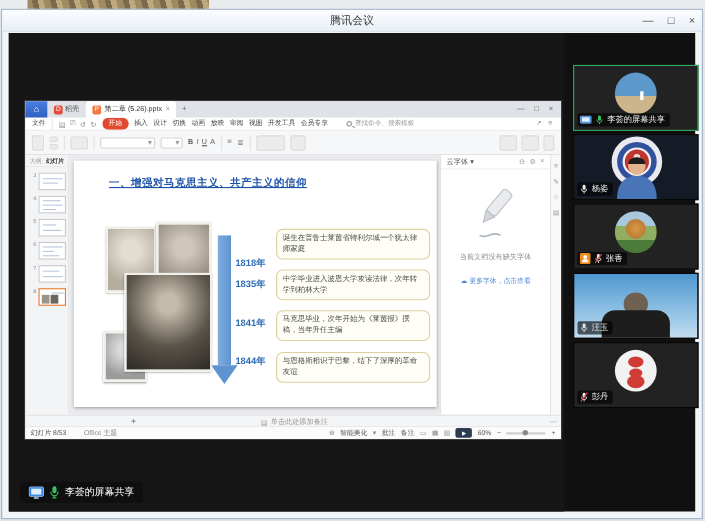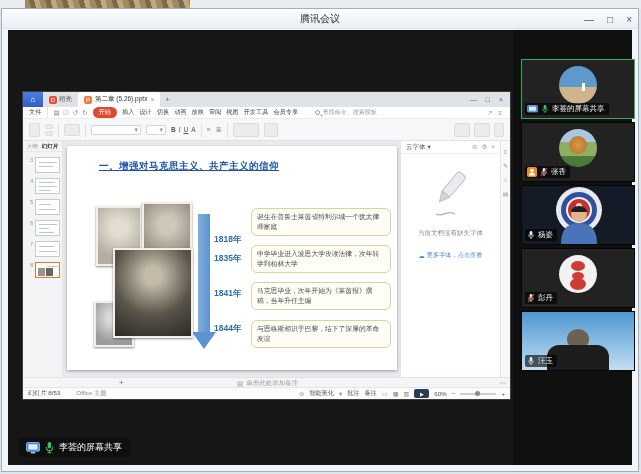--- a/index.html
+++ b/index.html
@@ -446,40 +446,20 @@
           <svg class="micsvg" width="8" height="10" viewBox="0 0 12 14">
             <rect x="4" y="1" width="4" height="7" rx="2" fill="#35c262"></rect>
             <path d="M2.5,6.5 a3.5,4 0 0 0 7,0" fill="none" stroke="#35c262" stroke-width="1.2"></path>
             <line x1="6" y1="10.5" x2="6" y2="13" stroke="#35c262" stroke-width="1.2"></line>
           </svg>
           <span class="nm">李荟的屏幕共享</span>
         </div>
       </div>
 
       <div class="tile">
-        <div class="avatar av-tree">
-            <i></i>
-          </div>
-        <div class="lab">
-          <svg class="micsvg" width="10" height="10" viewBox="0 0 12 12">
-            <rect width="12" height="12" rx="2" fill="#f08a1d"></rect>
-            <circle cx="6" cy="4.3" r="2.1" fill="#fff"></circle>
-            <path d="M2.4,10.2 C2.4,7.6 4,6.6 6,6.6 C8,6.6 9.6,7.6 9.6,10.2 Z" fill="#fff"></path>
-          </svg>
-          <svg class="micsvg" width="8" height="10" viewBox="0 0 12 14">
-            <rect x="4" y="1" width="4" height="7" rx="2" fill="#e8e8e8"></rect>
-            <path d="M2.5,6.5 a3.5,4 0 0 0 7,0" fill="none" stroke="#e8e8e8" stroke-width="1.2"></path>
-            <line x1="6" y1="10.5" x2="6" y2="13" stroke="#e8e8e8" stroke-width="1.2"></line>
-            <line x1="1.5" y1="13" x2="10.5" y2="1" stroke="#e84a3f" stroke-width="1.6"></line>
-          </svg>
-          <span class="nm">张香</span>
-        </div>
-      </div>
-
-      <div class="tile">
         <div class="cam-emblem">
           <svg width="114" height="58" viewBox="0 0 114 58">
             <circle cx="57" cy="24" r="23" fill="#e9e9ef"></circle>
             <circle cx="57" cy="24" r="18" fill="#31519e"></circle>
             <circle cx="57" cy="24" r="13" fill="#f2f2f2"></circle>
             <circle cx="57" cy="24" r="11" fill="#bf3430"></circle>
             <circle cx="57" cy="20" r="3" fill="#f2d8d0"></circle>
             <path d="M39,58 C39,42 47,37 57,37 C67,37 75,42 75,58 Z" fill="#4a74b8"></path>
             <circle cx="57" cy="28" r="8" fill="#e2b58e"></circle>
             <path d="M49,26 a8,6 0 0 1 16,0 Z" fill="#1e1e1e"></path>
@@ -489,45 +469,65 @@
           <svg class="micsvg" width="8" height="10" viewBox="0 0 12 14">
             <rect x="4" y="1" width="4" height="7" rx="2" fill="#e8e8e8"></rect>
             <path d="M2.5,6.5 a3.5,4 0 0 0 7,0" fill="none" stroke="#e8e8e8" stroke-width="1.2"></path>
             <line x1="6" y1="10.5" x2="6" y2="13" stroke="#e8e8e8" stroke-width="1.2"></line>
           </svg>
           <span class="nm">杨姿</span>
         </div>
       </div>
 
       <div class="tile">
+        <div class="avatar av-tree">
+            <i></i>
+          </div>
+        <div class="lab">
+          <svg class="micsvg" width="10" height="10" viewBox="0 0 12 12">
+            <rect width="12" height="12" rx="2" fill="#f08a1d"></rect>
+            <circle cx="6" cy="4.3" r="2.1" fill="#fff"></circle>
+            <path d="M2.4,10.2 C2.4,7.6 4,6.6 6,6.6 C8,6.6 9.6,7.6 9.6,10.2 Z" fill="#fff"></path>
+          </svg>
+          <svg class="micsvg" width="8" height="10" viewBox="0 0 12 14">
+            <rect x="4" y="1" width="4" height="7" rx="2" fill="#e8e8e8"></rect>
+            <path d="M2.5,6.5 a3.5,4 0 0 0 7,0" fill="none" stroke="#e8e8e8" stroke-width="1.2"></path>
+            <line x1="6" y1="10.5" x2="6" y2="13" stroke="#e8e8e8" stroke-width="1.2"></line>
+            <line x1="1.5" y1="13" x2="10.5" y2="1" stroke="#e84a3f" stroke-width="1.6"></line>
+          </svg>
+          <span class="nm">张香</span>
+        </div>
+      </div>
+
+      <div class="tile">
+        <div class="cam-sky">
+          <span class="head"></span>
+            <span class="body"></span>
+        </div>
+        <div class="lab">
+          <svg class="micsvg" width="8" height="10" viewBox="0 0 12 14">
+            <rect x="4" y="1" width="4" height="7" rx="2" fill="#e8e8e8"></rect>
+            <path d="M2.5,6.5 a3.5,4 0 0 0 7,0" fill="none" stroke="#e8e8e8" stroke-width="1.2"></path>
+            <line x1="6" y1="10.5" x2="6" y2="13" stroke="#e8e8e8" stroke-width="1.2"></line>
+          </svg>
+          <span class="nm">汪玉</span>
+        </div>
+      </div>
+
+      <div class="tile">
         <div class="avatar av-red">
             <i></i>
           </div>
         <div class="lab">
           <svg class="micsvg" width="8" height="10" viewBox="0 0 12 14">
             <rect x="4" y="1" width="4" height="7" rx="2" fill="#e8e8e8"></rect>
             <path d="M2.5,6.5 a3.5,4 0 0 0 7,0" fill="none" stroke="#e8e8e8" stroke-width="1.2"></path>
             <line x1="6" y1="10.5" x2="6" y2="13" stroke="#e8e8e8" stroke-width="1.2"></line>
             <line x1="1.5" y1="13" x2="10.5" y2="1" stroke="#e84a3f" stroke-width="1.6"></line>
           </svg>
           <span class="nm">彭丹</span>
         </div>
       </div>
 
-      <div class="tile">
-        <div class="cam-sky">
-          <span class="head"></span>
-            <span class="body"></span>
-        </div>
-        <div class="lab">
-          <svg class="micsvg" width="8" height="10" viewBox="0 0 12 14">
-            <rect x="4" y="1" width="4" height="7" rx="2" fill="#e8e8e8"></rect>
-            <path d="M2.5,6.5 a3.5,4 0 0 0 7,0" fill="none" stroke="#e8e8e8" stroke-width="1.2"></path>
-            <line x1="6" y1="10.5" x2="6" y2="13" stroke="#e8e8e8" stroke-width="1.2"></line>
-          </svg>
-          <span class="nm">汪玉</span>
-        </div>
-      </div>
-
 
     </div>
   </div>
 </div>
 
 </body></html>

